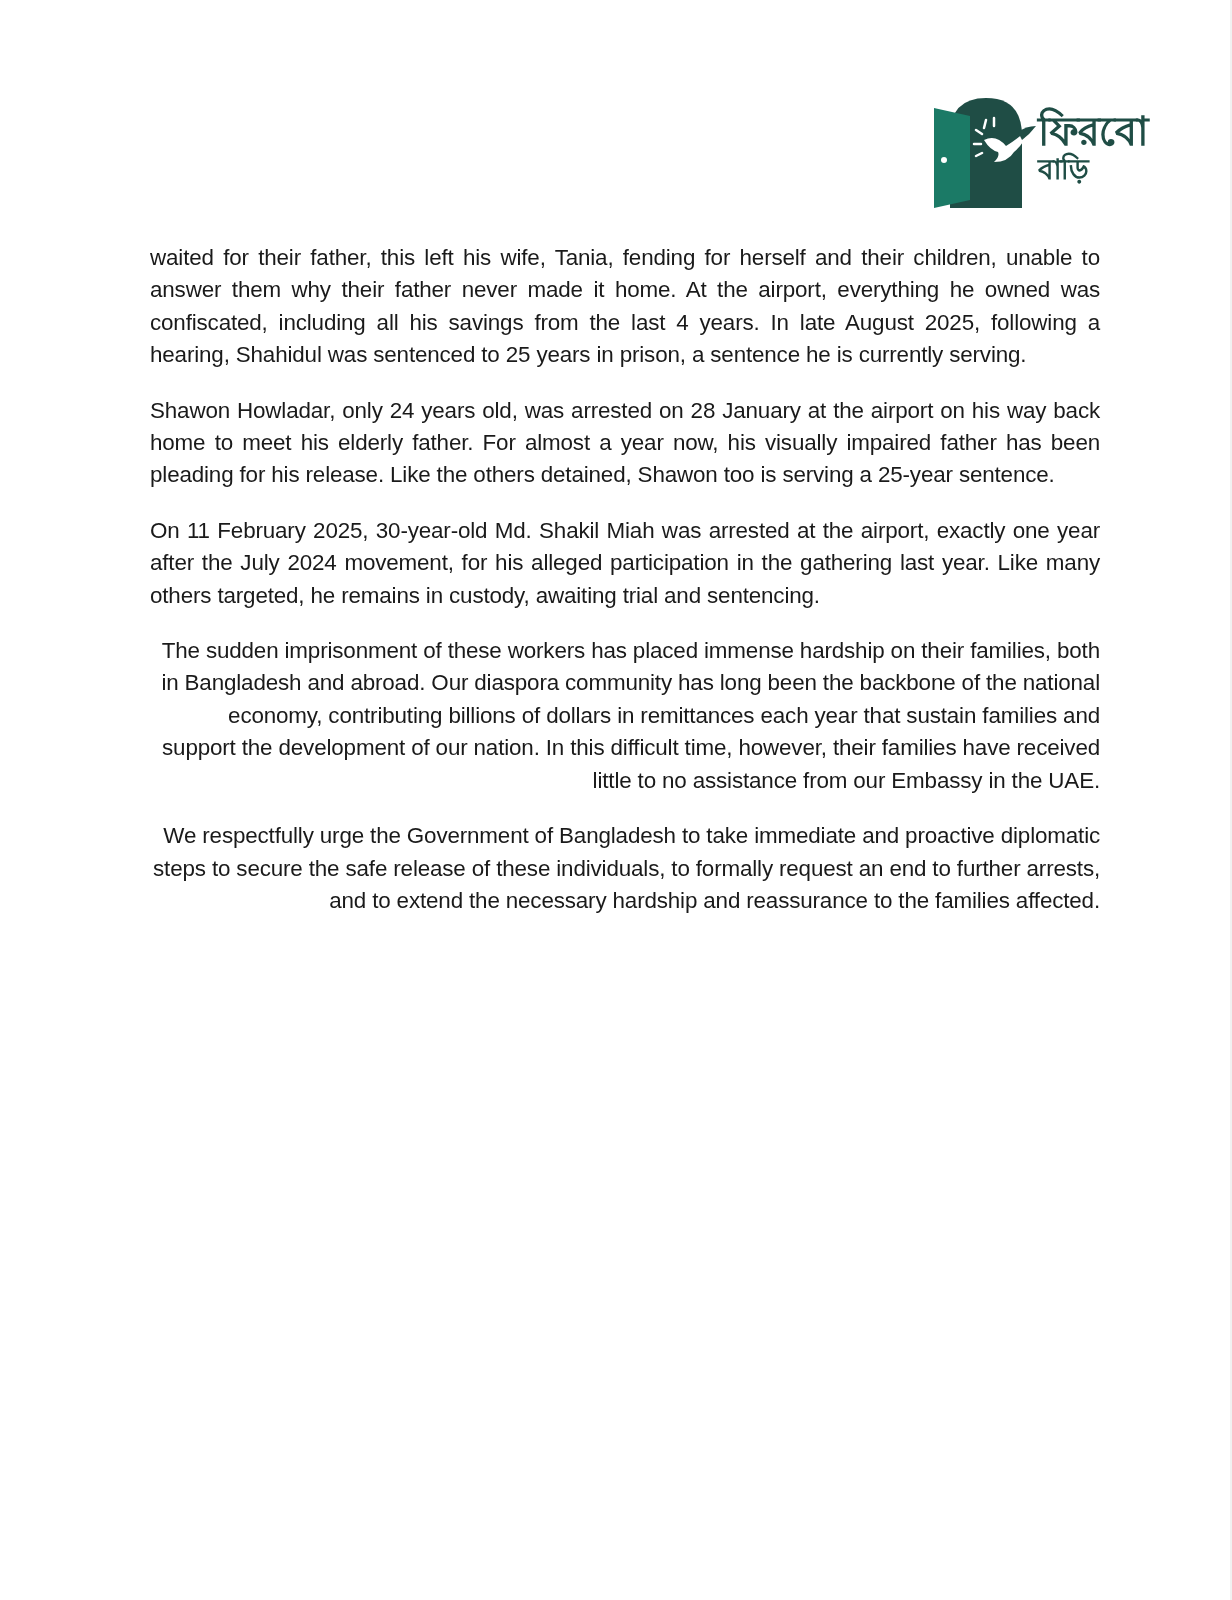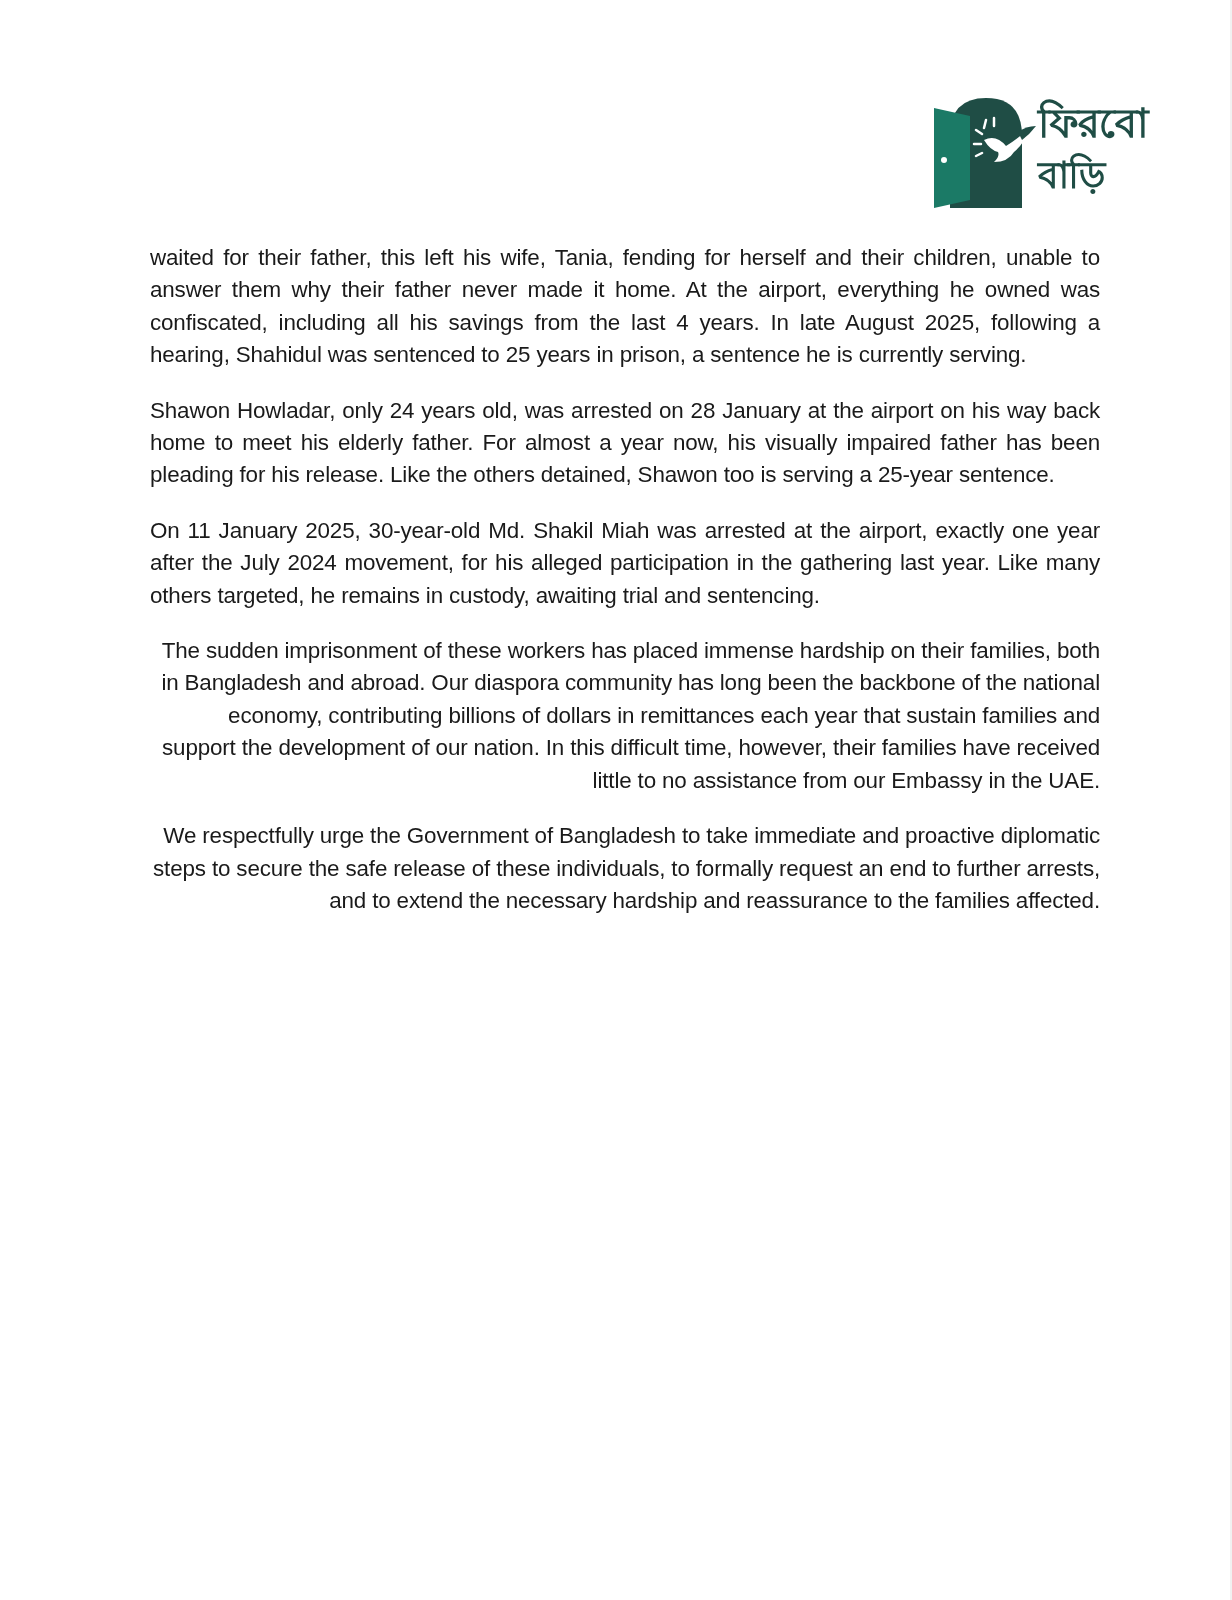--- a/index.html
+++ b/index.html
@@ -27,36 +27,36 @@
       position: absolute;
       left: 934px;
       top: 96px;
       width: 220px;
       height: 116px;
     }
     .logo svg { display: block; }
     .logo-text {
       position: absolute;
       left: 104px;
-      top: 3px;
-      font-family: Liberation Sans, sans-serif;
+      top: 12px;
+      font-family: Liberation Serif, serif;
       font-weight: bold;
       color: #1f4d45;
       line-height: 1;
     }
     .logo-text .line1 {
       display: block;
       font-size: 40px;
       margin-top: 4px;
       letter-spacing: -1px;
     }
     .logo-text .line2 {
       display: block;
-      font-size: 37px;
-      margin-top: 14px;
+      font-size: 28px;
+      margin-top: 4px;
       letter-spacing: -1px;
     }
     .content {
       position: absolute;
       left: 137px;
       top: 242px;
       width: 950px;
       margin-left: 13px;
     }
     .para {
@@ -99,16 +99,16 @@
   </svg>
   <div class="logo-text">
     <span class="line1">ফিরবো</span>
     <span class="line2">বাড়ি</span>
   </div>
 </div>
 
 <div class="content">
   <p class="para justify">waited for their father, this left his wife, Tania, fending for herself and their children, unable to answer them why their father never made it home. At the airport, everything he owned was confiscated, including all his savings from the last 4 years. In late August 2025, following a hearing, Shahidul was sentenced to 25 years in prison, a sentence he is currently serving.</p>
   <p class="para justify">Shawon Howladar, only 24 years old, was arrested on 28 January at the airport on his way back home to meet his elderly father. For almost a year now, his visually impaired father has been pleading for his release. Like the others detained, Shawon too is serving a 25-year sentence.</p>
-  <p class="para justify">On 11 January 2025, 30-year-old Md. Shakil Miah was arrested at the airport, exactly one year after the July 2024 movement, for his alleged participation in the gathering last year. Like many others targeted, he remains in custody, awaiting trial and sentencing.</p>
+  <p class="para justify">On 11 February 2025, 30-year-old Md. Shakil Miah was arrested at the airport, exactly one year after the July 2024 movement, for his alleged participation in the gathering last year. Like many others targeted, he remains in custody, awaiting trial and sentencing.</p>
   <p class="para left">The sudden imprisonment of these workers has placed immense hardship on their families, both in Bangladesh and abroad. Our diaspora community has long been the backbone of the national economy, contributing billions of dollars in remittances each year that sustain families and support the development of our nation. In this difficult time, however, their families have received little to no assistance from our Embassy in the UAE.</p>
   <p class="para left">We respectfully urge the Government of Bangladesh to take immediate and proactive diplomatic steps to secure the safe release of these individuals, to formally request an end to further arrests, and to extend the necessary hardship and reassurance to the families affected.</p>
 </div>
 
 </body></html>

